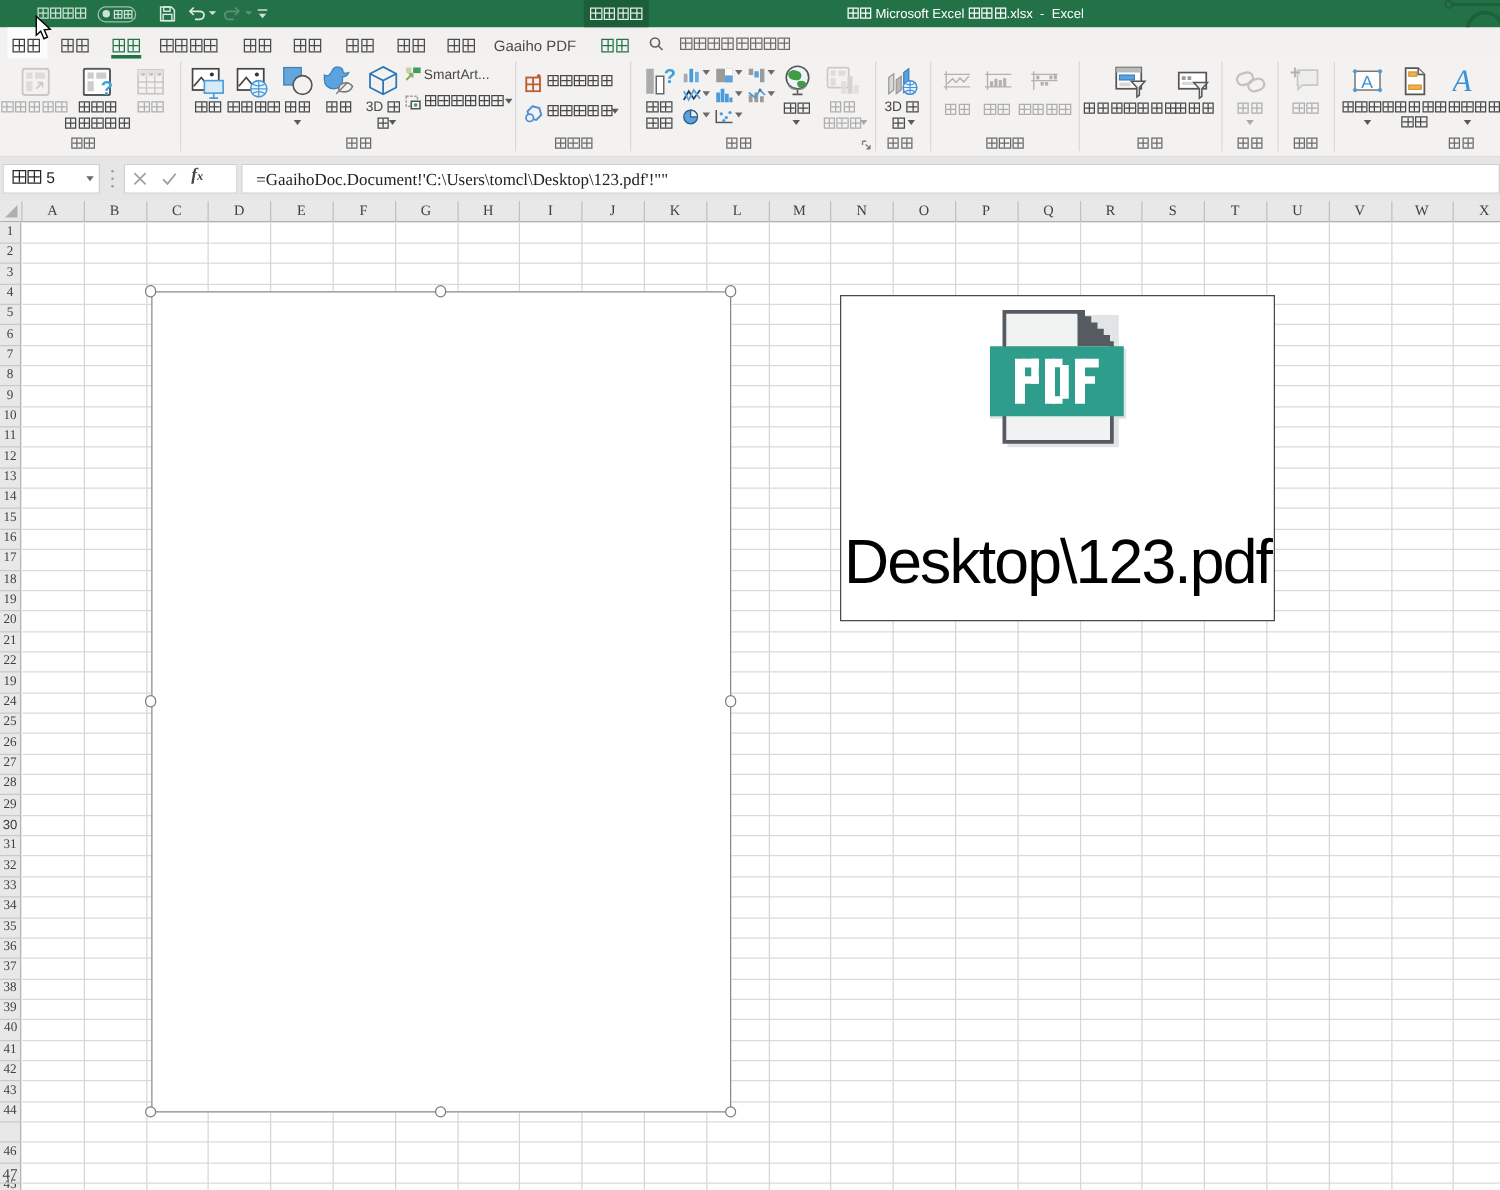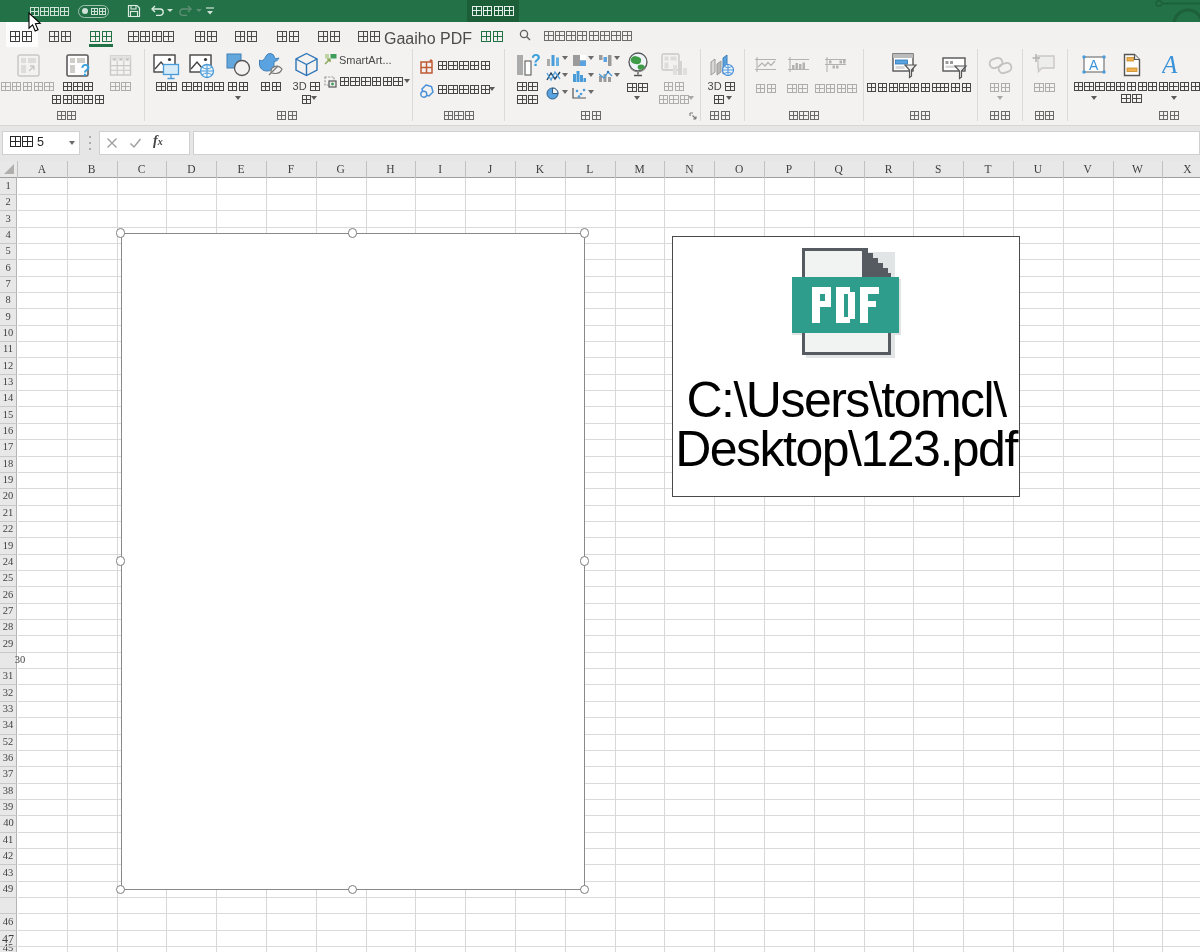--- a/index.html
+++ b/index.html
@@ -42,37 +42,38 @@
 <svg class="ab" style="left:206px;top:7px" width="8" height="9" viewBox="0 0 8 9" xmlns="http://www.w3.org/2000/svg">
       <path d="M0 1 H8" stroke="#cfe2d7" stroke-width="1.2"></path>
       <path d="M1 4 L4 7.5 L7 4 Z" fill="#cfe2d7"></path>
     </svg>
 <div style="position:absolute;left:467px;top:0;width:52px;height:22px;background:#1c5e37;color:#e4efe9;font-size:11px;display:flex;align-items:center;justify-content:center">
       <i class="g"></i>
       <i class="g"></i>
       <i class="g"></i>
       <i class="g"></i>
     </div>
+<div class="ab" style="left:572px;top:5px;width:400px;text-align:center;color:#fff;font-size:10.5px;white-space:nowrap"><i class="g"></i><i class="g"></i> Microsoft Excel <i class="g"></i><i class="g"></i><i class="g"></i>.xlsx&nbsp; -&nbsp; Excel</div>
 <svg class="ab" style="left:1150px;top:0px" width="50" height="22" viewBox="0 0 50 22" xmlns="http://www.w3.org/2000/svg">
       <circle cx="9" cy="3.5" r="2.8" fill="none" stroke="#1d6039" stroke-width="1.5"></circle>
       <path d="M12 3.5 H50" stroke="#1d6039" stroke-width="2"></path>
       <circle cx="38" cy="24" r="14" fill="none" stroke="#1d6039" stroke-width="3"></circle>
     </svg>
 <div style="position:absolute;left:0;top:22px;width:1200px;height:25px;background:#f2f1f0"></div>
 <div style="position:absolute;left:6px;top:22px;width:32px;height:25px;background:#fcfcfc"></div>
 <div class="ab ct" style="left:-39px;top:29.5px;width:120px;color:#3c3c3c;font-size:12px"><i class="g"></i><i class="g"></i></div>
 <div class="ab ct" style="left:0px;top:29.5px;width:120px;color:#4b4b4b;font-size:12px"><i class="g"></i><i class="g"></i></div>
 <div class="ab ct" style="left:41px;top:29.5px;width:120px;color:#217346;font-size:12px"><i class="g"></i><i class="g"></i></div>
 <div class="ab ct" style="left:91px;top:29.5px;width:120px;color:#4b4b4b;font-size:12px"><i class="g"></i><i class="g"></i><i class="g"></i><i class="g"></i></div>
 <div class="ab ct" style="left:146px;top:29.5px;width:120px;color:#4b4b4b;font-size:12px"><i class="g"></i><i class="g"></i></div>
 <div class="ab ct" style="left:186px;top:29.5px;width:120px;color:#4b4b4b;font-size:12px"><i class="g"></i><i class="g"></i></div>
 <div class="ab ct" style="left:228px;top:29.5px;width:120px;color:#4b4b4b;font-size:12px"><i class="g"></i><i class="g"></i></div>
 <div class="ab ct" style="left:269px;top:29.5px;width:120px;color:#4b4b4b;font-size:12px"><i class="g"></i><i class="g"></i></div>
 <div class="ab ct" style="left:309px;top:29.5px;width:120px;color:#4b4b4b;font-size:12px"><i class="g"></i><i class="g"></i></div>
-<div class="ab ct" style="left:368px;top:29.5px;width:120px;color:#4b4b4b;font-size:16px">Gaaiho PDF</div>
+<div class="ab ct" style="left:368px;top:29.5px;width:120px;color:#4b4b4b;font-size:12px">Gaaiho PDF</div>
 <div class="ab ct" style="left:432px;top:29.5px;width:120px;color:#217346;font-size:12px"><i class="g"></i><i class="g"></i></div>
 <div style="position:absolute;left:89px;top:44px;width:24px;height:2.5px;background:#217346"></div>
 <svg class="ab" style="left:519px;top:29px" width="12" height="12" viewBox="0 0 12 12" xmlns="http://www.w3.org/2000/svg">
       <circle cx="5" cy="5" r="3.6" fill="none" stroke="#5f5f5f" stroke-width="1.3"></circle>
       <path d="M7.8 7.8 L11 11" stroke="#5f5f5f" stroke-width="1.3"></path>
     </svg>
 <div class="ab" style="left:543px;top:29.5px;color:#6e6c68;font-size:11.5px;white-space:nowrap"><i class="g"></i><i class="g"></i><i class="g"></i><i class="g"></i><i class="g"></i><i class="g"></i><i class="g"></i><i class="g"></i></div>
 <div style="position:absolute;left:0;top:47px;width:1200px;height:79px;background:#f3f2f1;border-bottom:1px solid #d8d6d4"></div>
 <div class="sep" style="left:143.5px"></div>
 <div class="sep" style="left:412px"></div>
@@ -353,20 +354,21 @@
     </svg>
 <div style="position:absolute;left:99px;top:130.5px;width:91px;height:24.5px;background:#fff;border:1px solid #d2d0ce"></div>
 <svg class="ab" style="left:106px;top:137px" width="12" height="12" viewBox="0 0 12 12" xmlns="http://www.w3.org/2000/svg">
       <path d="M1.5 1.5 L10.5 10.5 M10.5 1.5 L1.5 10.5" stroke="#a0a0a0" stroke-width="1.4"></path>
     </svg>
 <svg class="ab" style="left:129px;top:137px" width="13" height="12" viewBox="0 0 13 12" xmlns="http://www.w3.org/2000/svg">
       <path d="M1.5 6.5 L5 10 L11.5 2" fill="none" stroke="#a0a0a0" stroke-width="1.5"></path>
     </svg>
 <div class="ab" style="left:153px;top:133px;font-family:'Liberation Serif',serif;font-style:italic;font-weight:bold;font-size:14px;color:#444">f<span style="font-size:10px">x</span></div>
 <div style="position:absolute;left:193px;top:130.5px;width:1007px;height:24.5px;background:#fff;border:1px solid #d2d0ce"></div>
+<div class="ab" style="left:205px;top:136px;font-family:'Liberation Serif',serif;font-size:13.5px;color:#222;white-space:nowrap">=GaaihoDoc.Document!'C:\Users\tomcl\Desktop\123.pdf'!""</div>
 <div style="position:absolute;left:0;top:161px;width:1200px;height:17px;background:#e8e8e8;border-bottom:1px solid #9e9e9e"></div>
 <svg class="ab" style="left:3px;top:164px" width="12" height="11" viewBox="0 0 12 11" xmlns="http://www.w3.org/2000/svg">
       <path d="M11 0 L11 10 L1 10 Z" fill="#b0afae"></path>
     </svg>
 <div style="position:absolute;left:17px;top:161px;width:1px;height:17px;background:#c0c0c0"></div>
 <div class="ab ct" style="left:17.0px;top:162.5px;width:49.8px;font-family:'Liberation Serif',serif;font-size:11.5px;color:#3f3f3f">A</div>
 <div class="ab" style="left:66.8px;top:161px;width:1px;height:17px;background:#c0c0c0"></div>
 <div class="ab ct" style="left:66.8px;top:162.5px;width:49.8px;font-family:'Liberation Serif',serif;font-size:11.5px;color:#3f3f3f">B</div>
 <div class="ab" style="left:116.6px;top:161px;width:1px;height:17px;background:#c0c0c0"></div>
 <div class="ab ct" style="left:116.6px;top:162.5px;width:49.8px;font-family:'Liberation Serif',serif;font-size:11.5px;color:#3f3f3f">C</div>
@@ -437,35 +439,35 @@
     <div class="ab ct" style="left:0;top:490.45px;width:16px;font-family:'Liberation Serif',serif;font-size:10.5px;color:#3f3f3f">20</div>
     <div class="ab ct" style="left:0;top:506.80px;width:16px;font-family:'Liberation Serif',serif;font-size:10.5px;color:#3f3f3f">21</div>
     <div class="ab ct" style="left:0;top:523.15px;width:16px;font-family:'Liberation Serif',serif;font-size:10.5px;color:#3f3f3f">22</div>
     <div class="ab ct" style="left:0;top:539.50px;width:16px;font-family:'Liberation Serif',serif;font-size:10.5px;color:#3f3f3f">19</div>
     <div class="ab ct" style="left:0;top:555.85px;width:16px;font-family:'Liberation Serif',serif;font-size:10.5px;color:#3f3f3f">24</div>
     <div class="ab ct" style="left:0;top:572.20px;width:16px;font-family:'Liberation Serif',serif;font-size:10.5px;color:#3f3f3f">25</div>
     <div class="ab ct" style="left:0;top:588.55px;width:16px;font-family:'Liberation Serif',serif;font-size:10.5px;color:#3f3f3f">26</div>
     <div class="ab ct" style="left:0;top:604.90px;width:16px;font-family:'Liberation Serif',serif;font-size:10.5px;color:#3f3f3f">27</div>
     <div class="ab ct" style="left:0;top:621.25px;width:16px;font-family:'Liberation Serif',serif;font-size:10.5px;color:#3f3f3f">28</div>
     <div class="ab ct" style="left:0;top:637.60px;width:16px;font-family:'Liberation Serif',serif;font-size:10.5px;color:#3f3f3f">29</div>
-    <div class="ab ct" style="left:12px;top:653.95px;width:16px;font-family:Liberation Serif, serif;font-size:10.5px;color:#3f3f3f">30</div>
+    <div class="ab ct" style="left:0;top:653.95px;width:16px;font-family:Liberation Sans, sans-serif;font-size:10.5px;color:#3f3f3f">30</div>
     <div class="ab ct" style="left:0;top:670.30px;width:16px;font-family:'Liberation Serif',serif;font-size:10.5px;color:#3f3f3f">31</div>
     <div class="ab ct" style="left:0;top:686.65px;width:16px;font-family:'Liberation Serif',serif;font-size:10.5px;color:#3f3f3f">32</div>
     <div class="ab ct" style="left:0;top:703.00px;width:16px;font-family:'Liberation Serif',serif;font-size:10.5px;color:#3f3f3f">33</div>
     <div class="ab ct" style="left:0;top:719.35px;width:16px;font-family:'Liberation Serif',serif;font-size:10.5px;color:#3f3f3f">34</div>
-    <div class="ab ct" style="left:0;top:735.70px;width:16px;font-family:'Liberation Serif',serif;font-size:10.5px;color:#3f3f3f">52</div>
+    <div class="ab ct" style="left:0;top:735.70px;width:16px;font-family:'Liberation Serif',serif;font-size:10.5px;color:#3f3f3f">35</div>
     <div class="ab ct" style="left:0;top:752.05px;width:16px;font-family:'Liberation Serif',serif;font-size:10.5px;color:#3f3f3f">36</div>
     <div class="ab ct" style="left:0;top:768.40px;width:16px;font-family:'Liberation Serif',serif;font-size:10.5px;color:#3f3f3f">37</div>
     <div class="ab ct" style="left:0;top:784.75px;width:16px;font-family:'Liberation Serif',serif;font-size:10.5px;color:#3f3f3f">38</div>
     <div class="ab ct" style="left:0;top:801.10px;width:16px;font-family:'Liberation Serif',serif;font-size:10.5px;color:#3f3f3f">39</div>
     <div class="ab ct" style="left:0;top:817.45px;width:17px;font-family:'Liberation Serif',serif;font-size:10.5px;color:#3f3f3f">40</div>
     <div class="ab ct" style="left:0;top:833.80px;width:16px;font-family:'Liberation Serif',serif;font-size:10.5px;color:#3f3f3f">41</div>
     <div class="ab ct" style="left:0;top:850.15px;width:16px;font-family:'Liberation Serif',serif;font-size:10.5px;color:#3f3f3f">42</div>
     <div class="ab ct" style="left:0;top:866.50px;width:16px;font-family:'Liberation Serif',serif;font-size:10.5px;color:#3f3f3f">43</div>
-    <div class="ab ct" style="left:0;top:882.85px;width:16px;font-family:'Liberation Serif',serif;font-size:10.5px;color:#3f3f3f">49</div>
+    <div class="ab ct" style="left:0;top:882.85px;width:16px;font-family:'Liberation Serif',serif;font-size:10.5px;color:#3f3f3f">44</div>
     <div class="ab ct" style="left:0;top:942px;width:16px;font-family:'Liberation Serif',serif;font-size:10.5px;color:#3f3f3f">45</div>
     <div class="ab ct" style="left:0;top:915.55px;width:16px;font-family:'Liberation Serif',serif;font-size:10.5px;color:#3f3f3f">46</div>
     <div class="ab ct" style="left:0;top:931.90px;width:16px;font-family:'Liberation Serif',serif;font-size:12px;color:#3f3f3f">47</div>
 <div class="ab" style="left:0;top:194px;width:16px;height:1px;background:#c9c9c9"></div>
 <div class="ab" style="left:18px;top:194px;width:1182px;height:1px;background:#dadada"></div>
 <div class="ab" style="left:0;top:210px;width:16px;height:1px;background:#c9c9c9"></div>
 <div class="ab" style="left:18px;top:210px;width:1182px;height:1px;background:#dadada"></div>
 <div class="ab" style="left:0;top:227px;width:16px;height:1px;background:#c9c9c9"></div>
 <div class="ab" style="left:18px;top:227px;width:1182px;height:1px;background:#dadada"></div>
 <div class="ab" style="left:0;top:243px;width:16px;height:1px;background:#c9c9c9"></div>
@@ -601,17 +603,16 @@
       <rect x="26" y="53" width="13" height="6" fill="#fff"></rect>
       <rect x="44" y="39" width="8" height="36" fill="#fff"></rect>
       <rect x="50" y="39" width="8" height="7" fill="#fff"></rect>
       <rect x="50" y="68" width="8" height="7" fill="#fff"></rect>
       <rect x="56" y="44" width="7" height="27" fill="#fff"></rect>
       <rect x="52" y="46" width="4" height="23" fill="#2f9d8b"></rect>
       <rect x="68" y="39" width="8" height="36" fill="#fff"></rect>
       <rect x="74" y="39" width="13" height="7" fill="#fff"></rect>
       <rect x="74" y="53" width="10" height="6" fill="#fff"></rect>
     </svg>
-<div class="ab ct" style="left:672px;top:375.5px;width:348px;font-size:50px;letter-spacing:-1.5px;color:#000;line-height:49px">C:\Users\tomcl\</div>
 <div class="ab ct" style="left:670px;top:424.5px;width:352px;font-size:50px;letter-spacing:-1.5px;color:#000;line-height:49px">Desktop\123.pdf</div>
 <svg class="ab" style="left:28px;top:12px" width="14" height="21" viewBox="0 0 14 21" xmlns="http://www.w3.org/2000/svg">
       <path d="M1 1 L1 16.2 L4.6 12.9 L7.2 19 L10 17.8 L7.4 11.8 L12.2 11.4 Z" fill="#fff" stroke="#000" stroke-width="1.1"></path>
     </svg>
 </div>
 </body></html>

